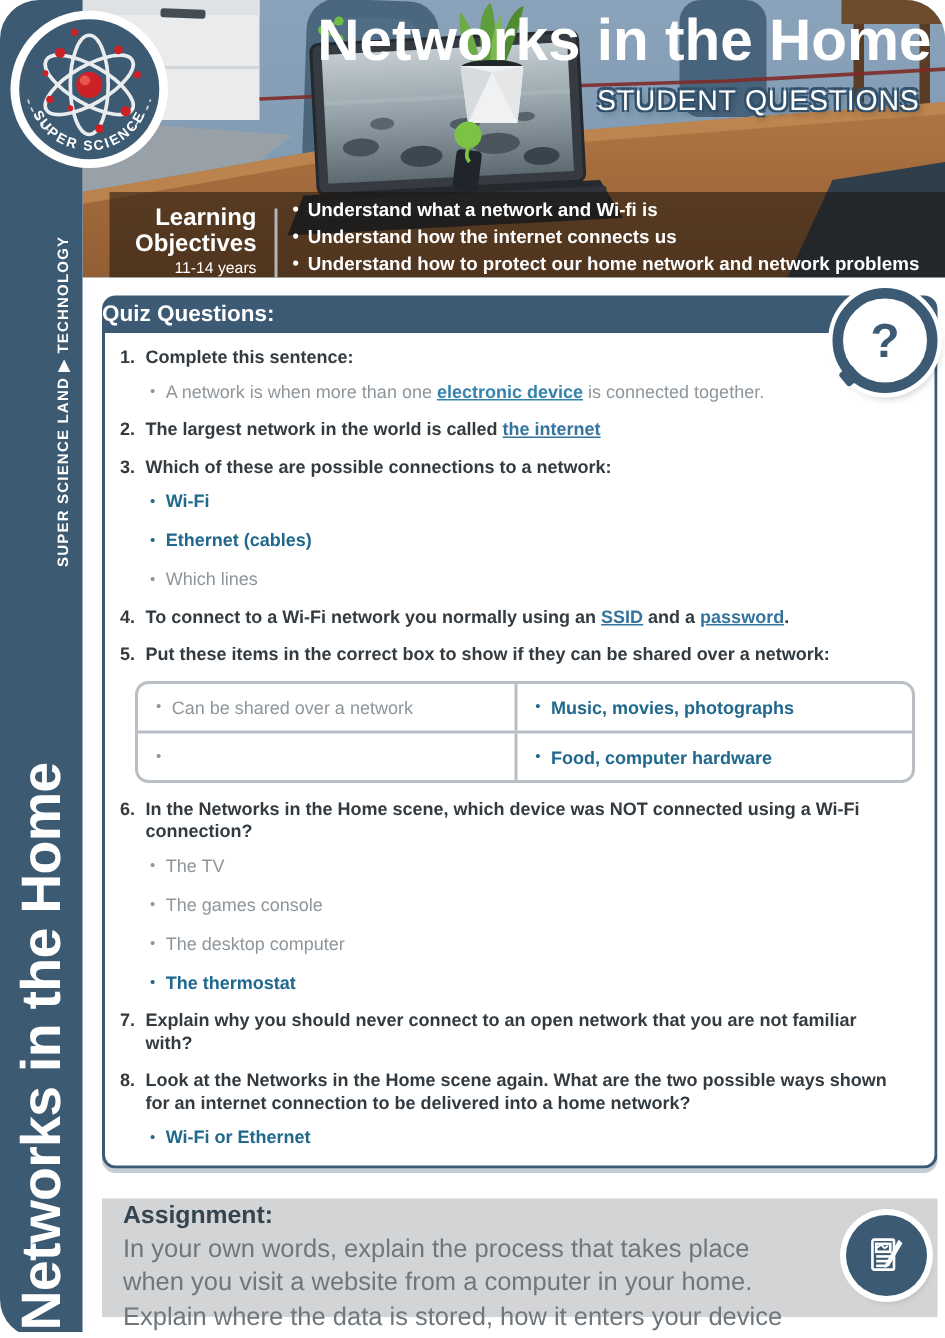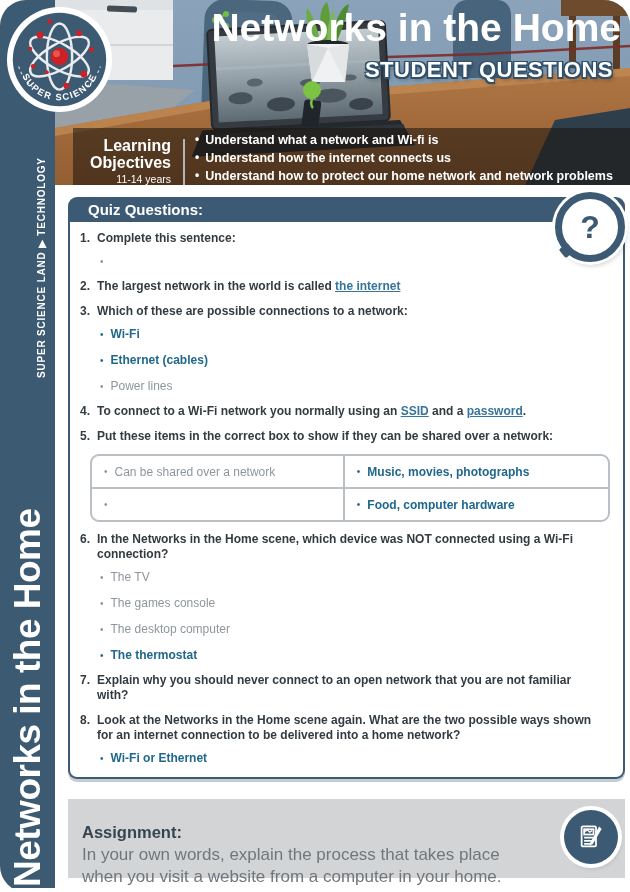--- a/index.html
+++ b/index.html
@@ -11,40 +11,40 @@
   .v-rot{position:absolute;transform-origin:0 0;transform:rotate(-90deg);white-space:nowrap;color:#fff;}
   .sidebar-title{left:7px;top:887px;font-size:37px;font-weight:bold;letter-spacing:-0.5px;}
   .sidebar-crumb{left:36px;top:378px;font-size:10px;font-weight:bold;letter-spacing:0.8px;}
 
   
   .header{position:absolute;left:55px;top:0;width:575px;height:185px;overflow:hidden;background:#819bb2;}
   .header svg{position:absolute;left:0;top:0;}
   .header-title{position:absolute;right:9px;top:6px;font-size:39px;font-weight:bold;color:#fff;z-index:3;
     text-shadow:-2px -2px 0 #30506b,2px -2px 0 #30506b,-2px 2px 0 #30506b,2px 2px 0 #30506b,
 romeo                -2px 0 0 #30506b,2px 0 0 #30506b,0 -2px 0 #30506b,0 2px 0 #30506b,3px 5px 6px rgba(0,0,0,.35);}
-  .header-subtitle{position:absolute;right:17px;top:57px;font-size:22px;font-weight:bold;color:#fff;z-index:3;letter-spacing:.5px;
+  .header-subtitle{position:absolute;right:17px;top:57px;font-size:19px;font-weight:normal;color:#fff;z-index:3;letter-spacing:.5px;
     text-shadow:-1.5px -1.5px 0 #30506b,1.5px -1.5px 0 #30506b,-1.5px 1.5px 0 #30506b,1.5px 1.5px 0 #30506b,2px 3px 4px rgba(0,0,0,.35);}
 
   .objectives{position:absolute;left:18px;right:0;bottom:0;height:57px;background:rgba(28,22,14,.56);
     display:flex;align-items:flex-end;z-index:4;}
   .obj-label{width:98px;text-align:right;color:#fff;line-height:1.08;}
   .obj-l1,.obj-l2{font-size:16px;font-weight:bold;}
   .obj-age{font-size:10.5px;margin-top:2px;}
   .obj-divider{width:2px;height:46px;background:#c3cdd5;opacity:.85;margin:0 10px 0 12px;}
   .obj-bullets{flex:1;color:#fff;font-weight:bold;font-size:12.5px;line-height:1.45;}
   .obj-bullet{display:flex;gap:6px;}
   .obj-marker{font-size:12px;}
 
   
   .logo{position:absolute;left:6px;top:6px;width:107px;height:107px;z-index:5;}
 
   
   .quiz{position:absolute;left:68px;top:197px;width:557px;height:582px;}
   .quiz-header{height:25px;background:#3c5a74;border-radius:9px 9px 0 0;color:#fff;font-weight:bold;
-    font-size:15px;line-height:25px;padding-left:20px;box-sizing:border-box;}
+    font-size:15px;line-height:25px;padding-left:0;box-sizing:border-box;}
   .quiz-body{position:absolute;top:25px;bottom:0;left:0;right:0;border:2px solid #3c5a74;border-top:none;
     border-radius:0 0 9px 9px;background:#fff;padding:9px 14px 6px 10px;box-sizing:border-box;
     overflow:hidden;box-shadow:0 3px 0 rgba(60,90,116,.30);}
   .help-badge{position:absolute;top:-5px;right:0;width:56px;height:56px;border-radius:50%;background:#fff;
     border:7px solid #3c5a74;box-shadow:0 0 0 3px #fff,2px 4px 5px rgba(0,0,0,.18);
     display:flex;align-items:center;justify-content:center;font-size:32px;font-weight:bold;color:#3c5a74;z-index:6;}
   .help-badge::after{content:"";position:absolute;left:-1px;bottom:-1px;width:11px;height:11px;background:#3c5a74;
     transform:rotate(50deg);border-radius:2px;z-index:-1;}
 
   .question-block{margin-bottom:10px;}
@@ -64,21 +64,21 @@
 
   .share-table{margin:10px 6px 2px 10px;border:2px solid #b9bfc4;border-radius:9px;overflow:hidden;width:516px;}
   .share-row{display:flex;border-bottom:2px solid #b9bfc4;}
   .share-row.last{border-bottom:none;}
   .share-cell{box-sizing:border-box;padding:8px 12px;display:flex;gap:7px;font-size:12px;line-height:14px;align-items:center;}
   .share-cell.left{width:49%;border-right:2px solid #b9bfc4;}
   .share-cell.right{width:51%;}
 
   
   .assignment{position:absolute;left:68px;top:799px;width:557px;height:79px;background:#d3d4d6;
-    box-sizing:border-box;padding:24px 92px 8px 14px;}
+    box-sizing:border-box;padding:2px 92px 8px 14px;}
   .assignment-title{font-size:16.5px;font-weight:bold;color:#35454f;margin-bottom:2px;}
   .assignment-body{font-size:17px;color:#70777c;line-height:1.32;}
   .assignment-icon{position:absolute;right:7px;top:11px;width:54px;height:54px;border-radius:50%;background:#3c5a74;
     box-shadow:0 0 0 4px #fff,2px 4px 5px rgba(0,0,0,.15);display:flex;align-items:center;justify-content:center;}
 </style>
 </head>
 <body>
 
 <div class="page">
 
@@ -231,20 +231,21 @@
     <div class="help-badge">?</div>
     <div class="quiz-body">
         <div class="question-block">
           <div class="q-row">
             <span class="q-num">1.</span>
             <span class="q-text"><span class="seg-q">Complete this sentence:</span></span>
           </div>
           <div class="bullets">
             <div class="bullet">
               <span class="bullet-marker mk-plain">•</span>
+              <span class="bullet-text"><span class="seg-plain">A network is when more than one </span><span class="seg-link-bold">electronic device</span><span class="seg-plain"> is connected together.</span></span>
             </div>
           </div>
         </div>
         <div class="question-block">
           <div class="q-row">
             <span class="q-num">2.</span>
             <span class="q-text"><span class="seg-q">The largest network in the world is called </span><span class="seg-qlink">the internet</span></span>
           </div>
         </div>
         <div class="question-block">
@@ -256,21 +257,21 @@
             <div class="bullet">
               <span class="bullet-marker mk-answer">•</span>
               <span class="bullet-text"><span class="seg-answer">Wi-Fi</span></span>
             </div>
             <div class="bullet">
               <span class="bullet-marker mk-answer">•</span>
               <span class="bullet-text"><span class="seg-answer">Ethernet (cables)</span></span>
             </div>
             <div class="bullet">
               <span class="bullet-marker mk-plain">•</span>
-              <span class="bullet-text"><span class="seg-plain">Power lines</span></span>
+              <span class="bullet-text"><span class="seg-plain">Which lines</span></span>
             </div>
           </div>
         </div>
         <div class="question-block">
           <div class="q-row">
             <span class="q-num">4.</span>
             <span class="q-text"><span class="seg-q">To connect to a Wi-Fi network you normally using an </span><span class="seg-qlink">SSID</span><span class="seg-q"> and a </span><span class="seg-qlink">password</span><span class="seg-q">.</span></span>
           </div>
         </div>
         <div class="question-block">

